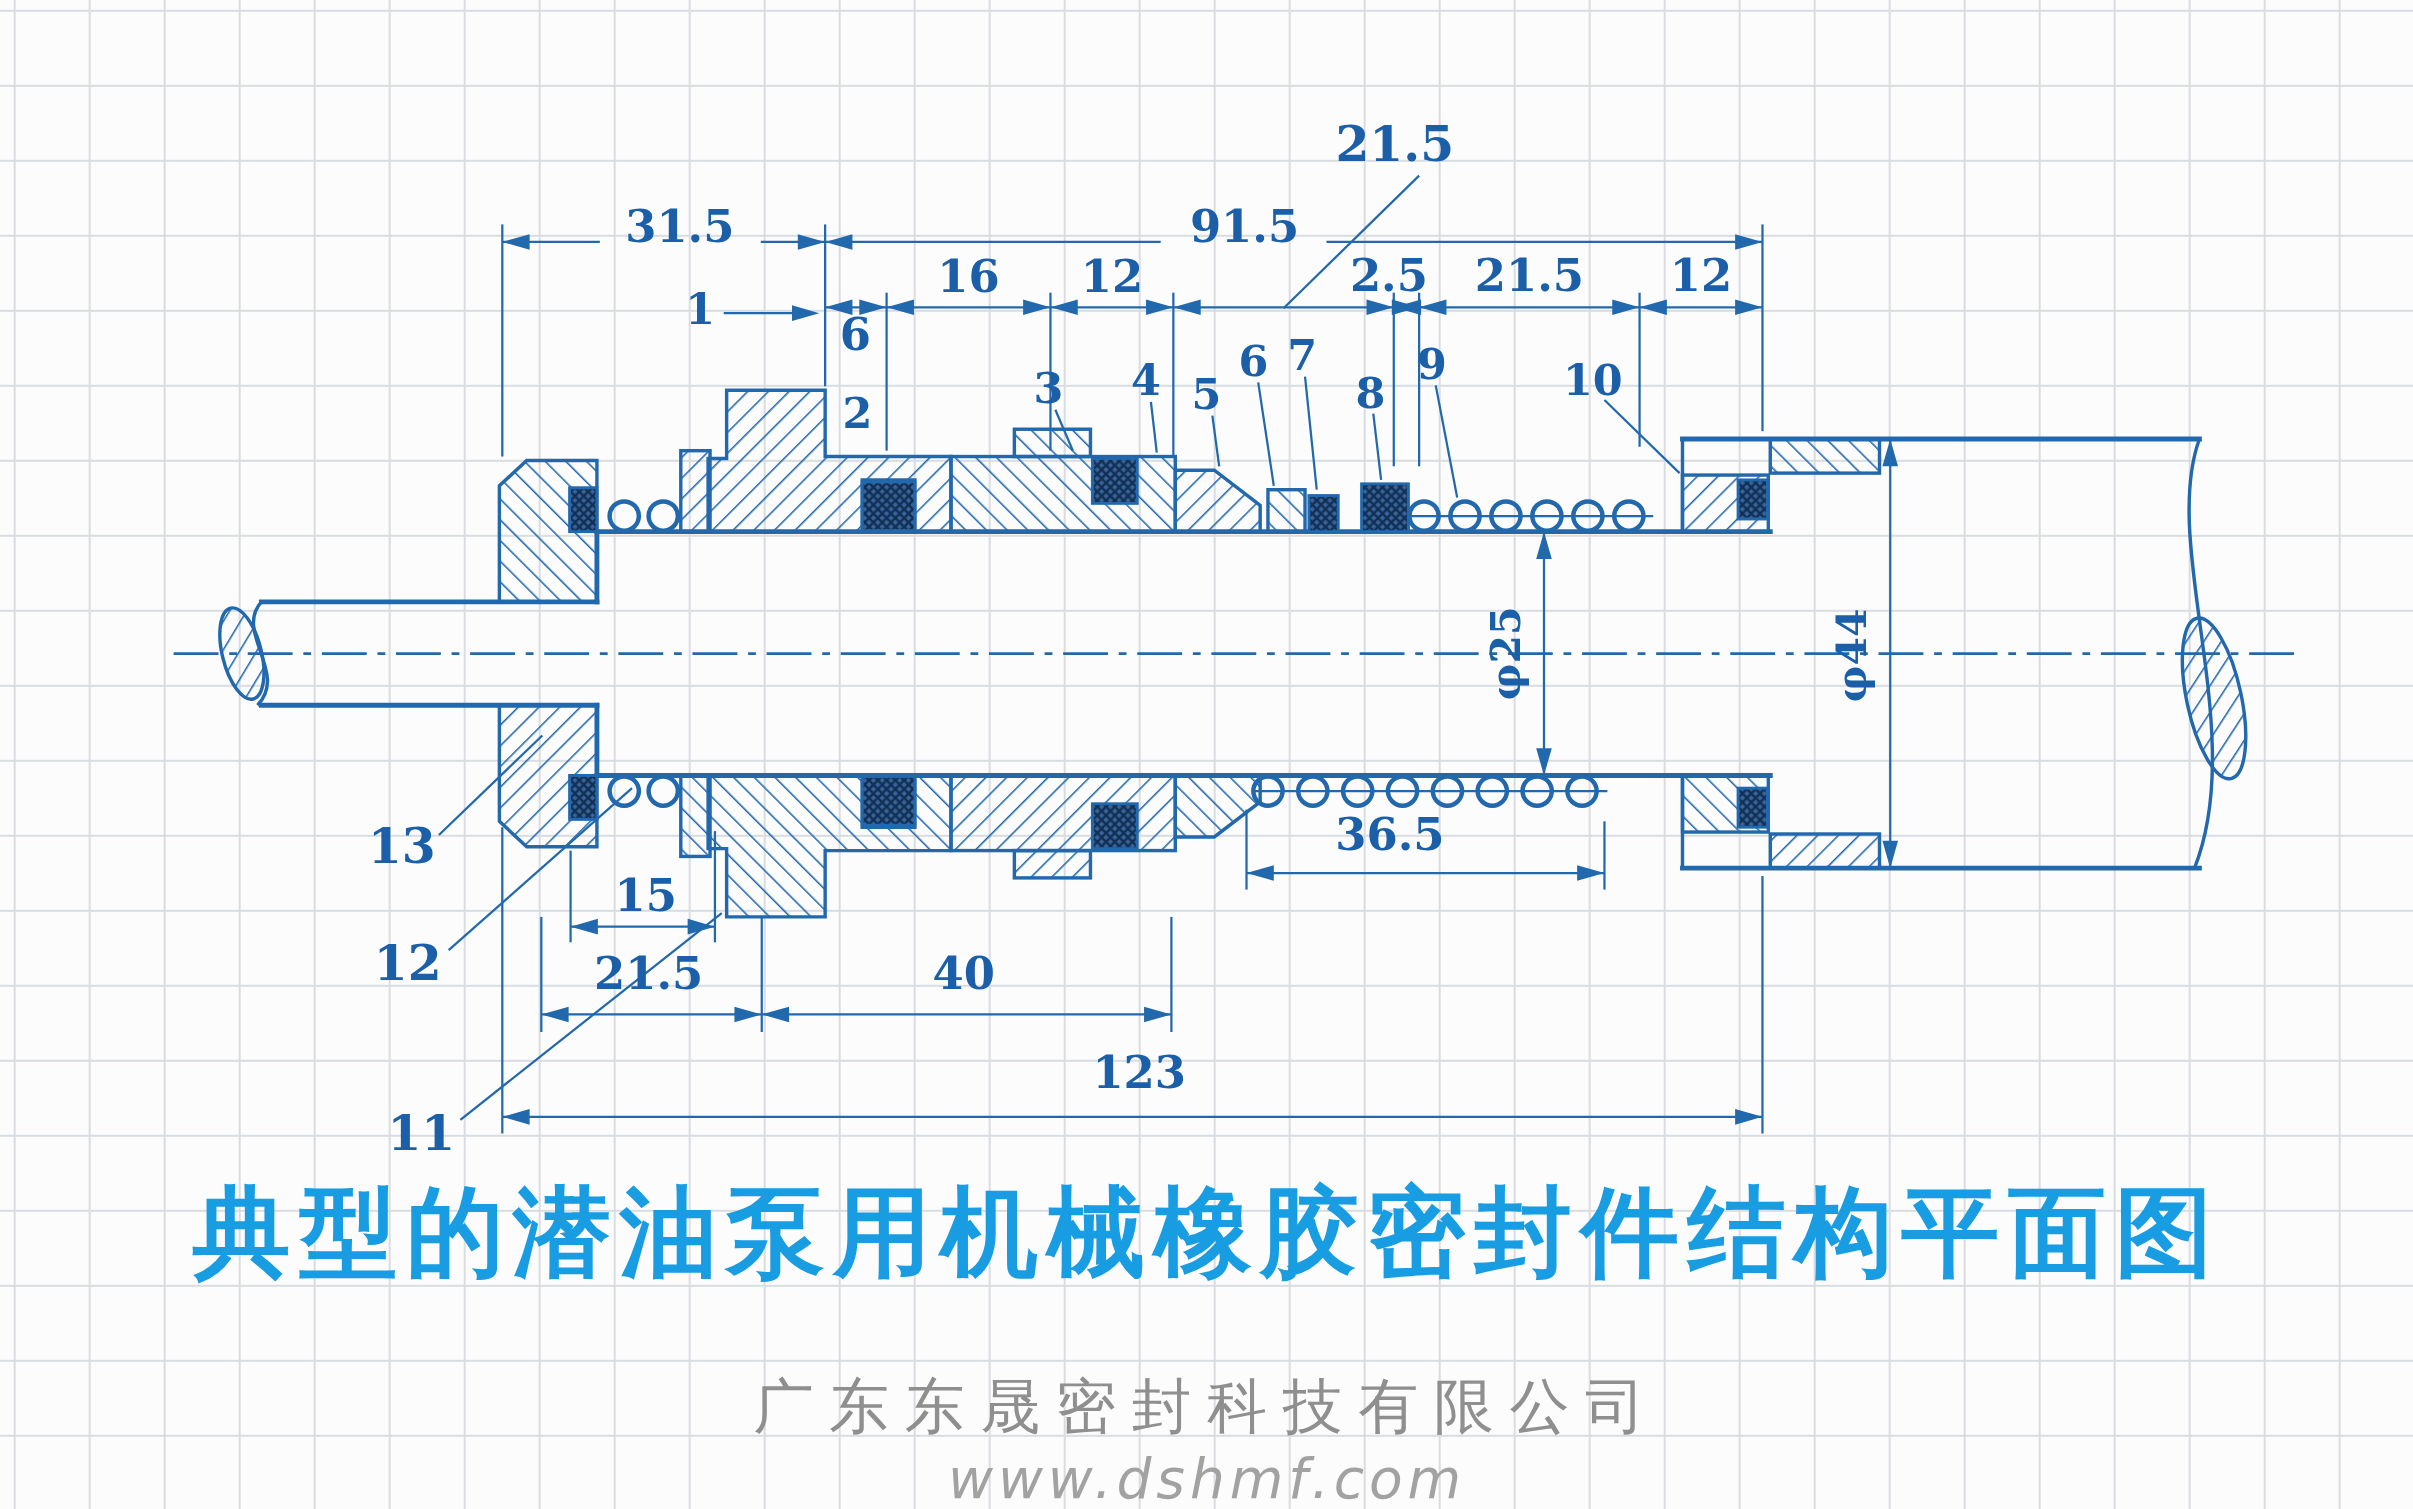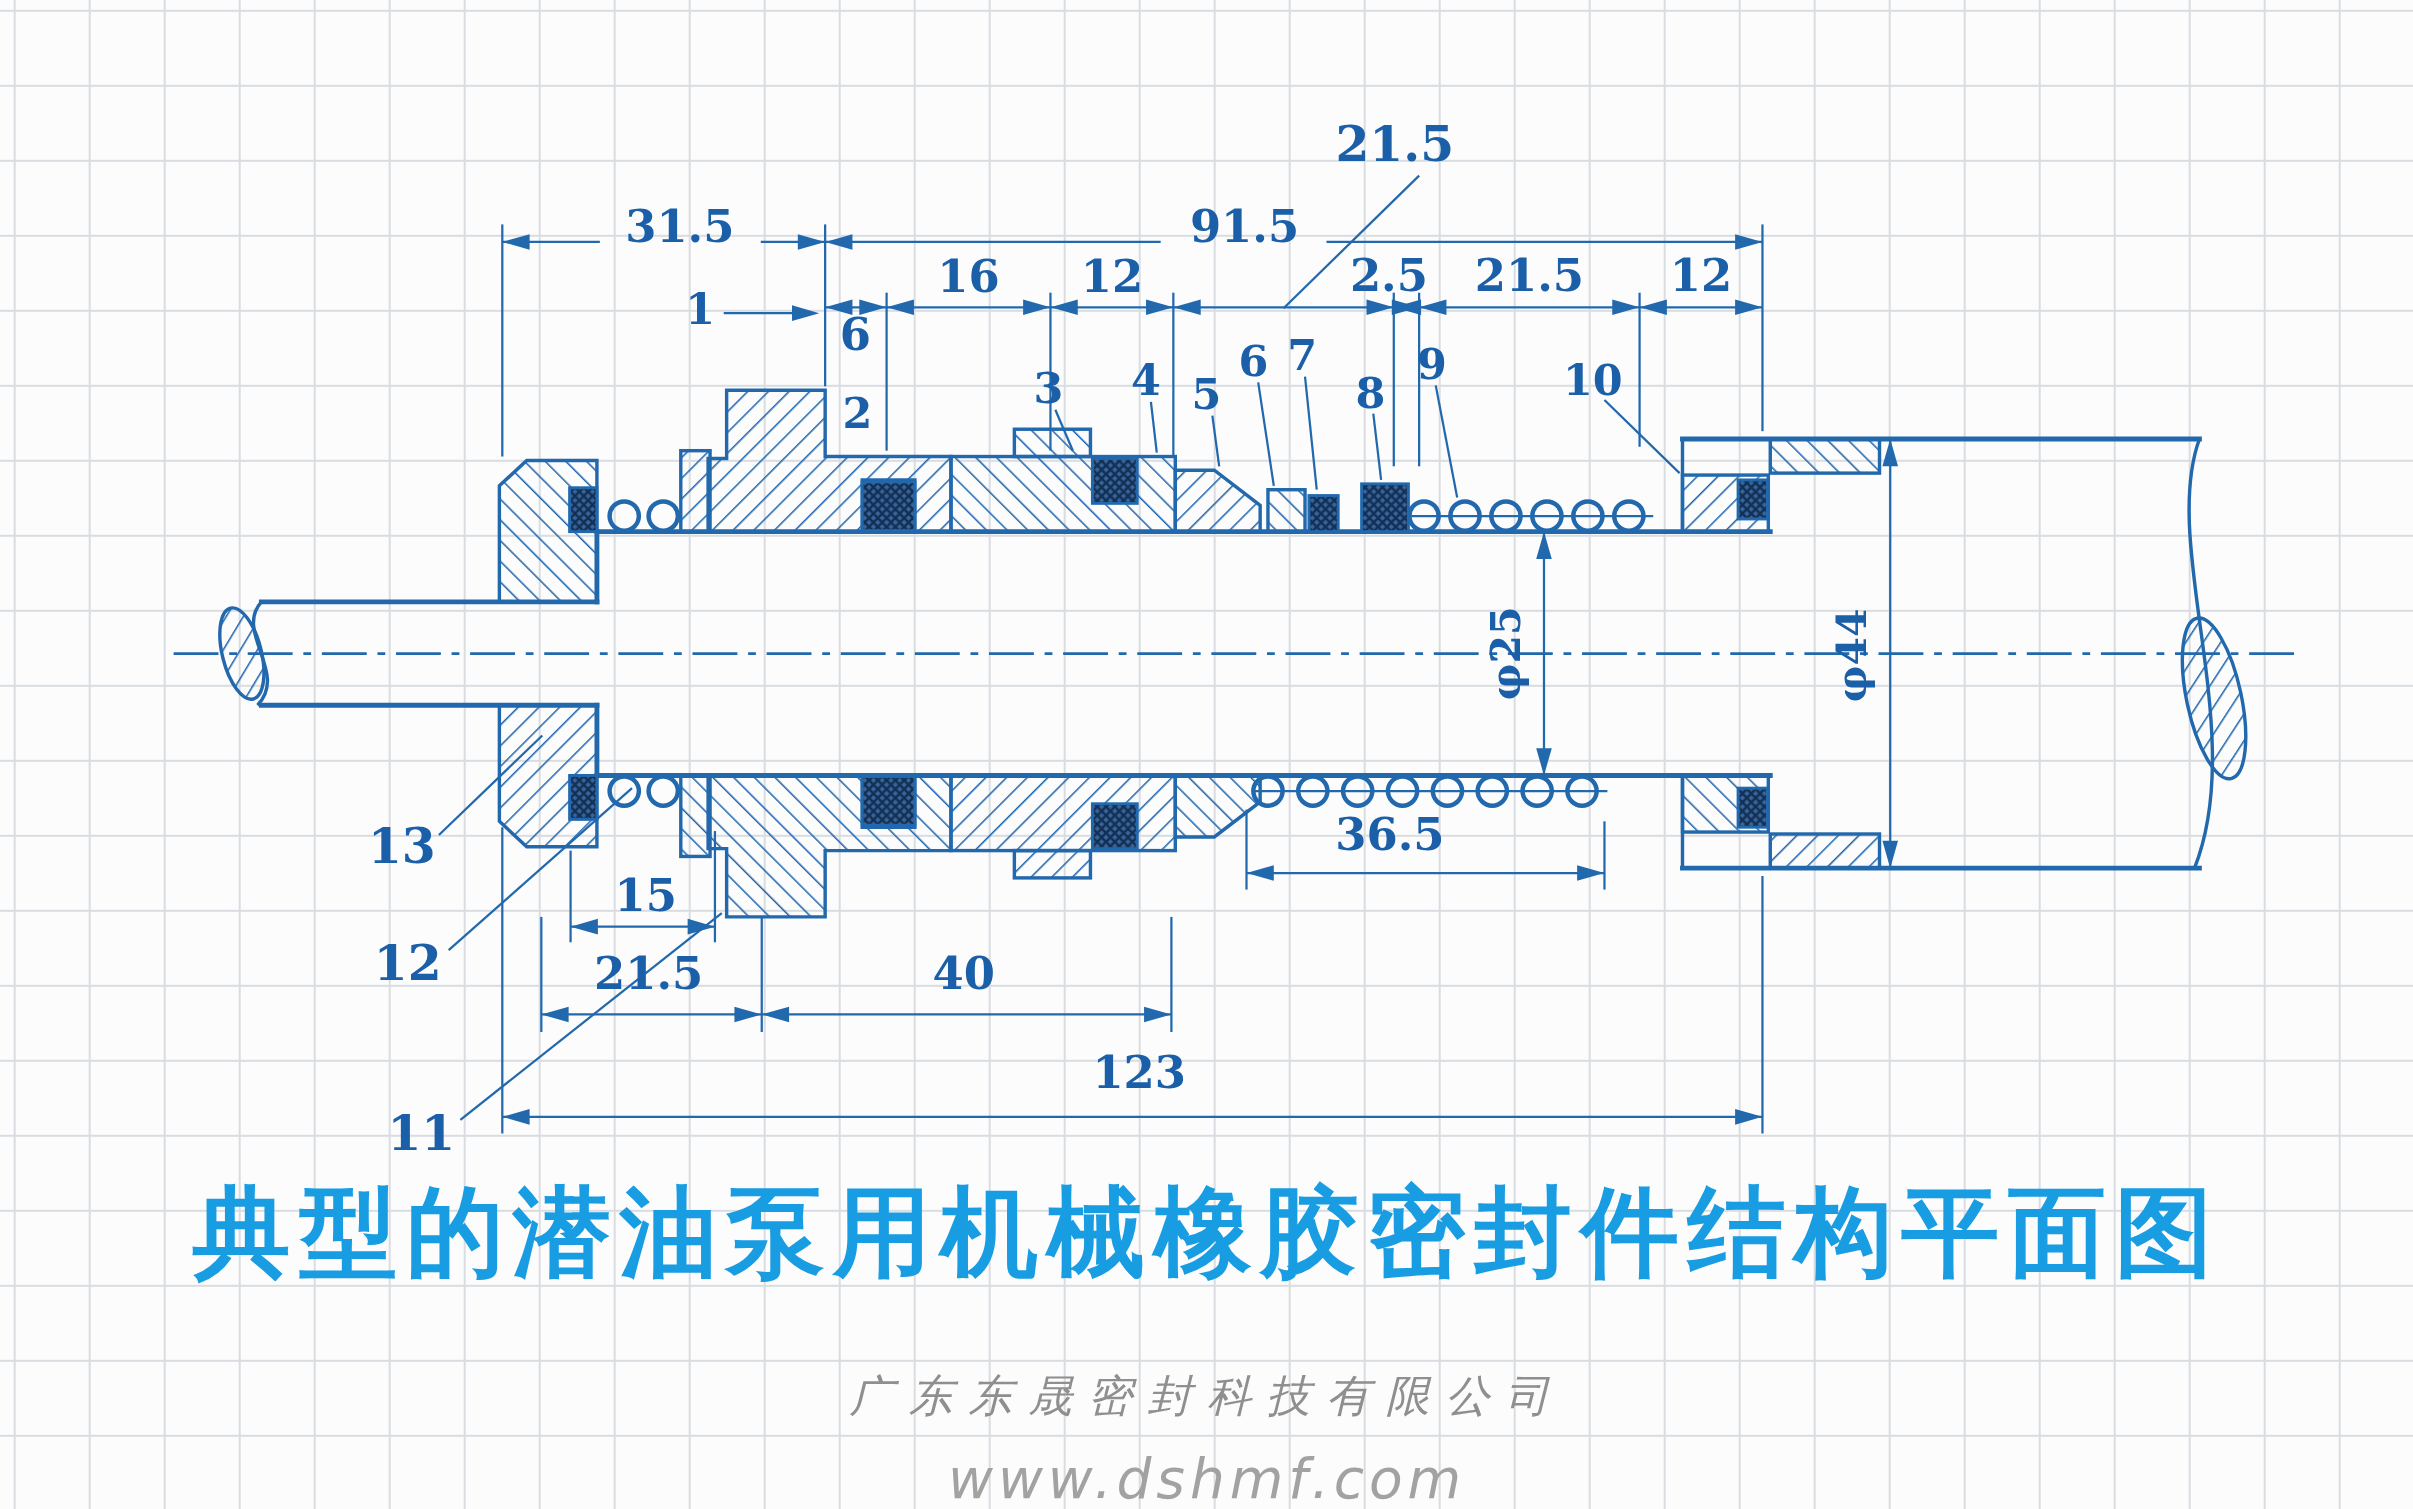--- a/index.html
+++ b/index.html
@@ -35,22 +35,22 @@
   .ltxt{fill:var(--ink-dark,#1a5fa8);font:bold 50px "DejaVu Serif", serif;text-anchor:middle;}
   .phi {fill:var(--ink-dark,#1a5fa8);font:bold 42px "DejaVu Serif", serif;text-anchor:middle;}
   
   .caption{
     position:absolute;left:0;right:0;top:1168px;text-align:center;
     color:var(--title,#189ce2);font-weight:bold;font-size:98px;letter-spacing:8.8px;
     font-family:Liberation Serif, serif;white-space:nowrap;
   }
   .company{
     position:absolute;left:0;right:0;top:1367px;text-align:center;
-    color:var(--footer,#8f8f8f);font-size:44px;letter-spacing:15.6px;
-    font-family:"DejaVu Serif", serif;white-space:nowrap;font-style:italic;
+    color:var(--footer,#8f8f8f);font-size:60px;letter-spacing:15.6px;
+    font-family:"DejaVu Serif", serif;white-space:nowrap;
   }
   .website{
     position:absolute;left:0;right:0;top:1447px;text-align:center;
     color:#a2a2a2;font-size:55px;font-style:italic;letter-spacing:4.9px;
     font-family:"DejaVu Sans", sans-serif;
   }
 </style>
 </head>
 <body>
 

